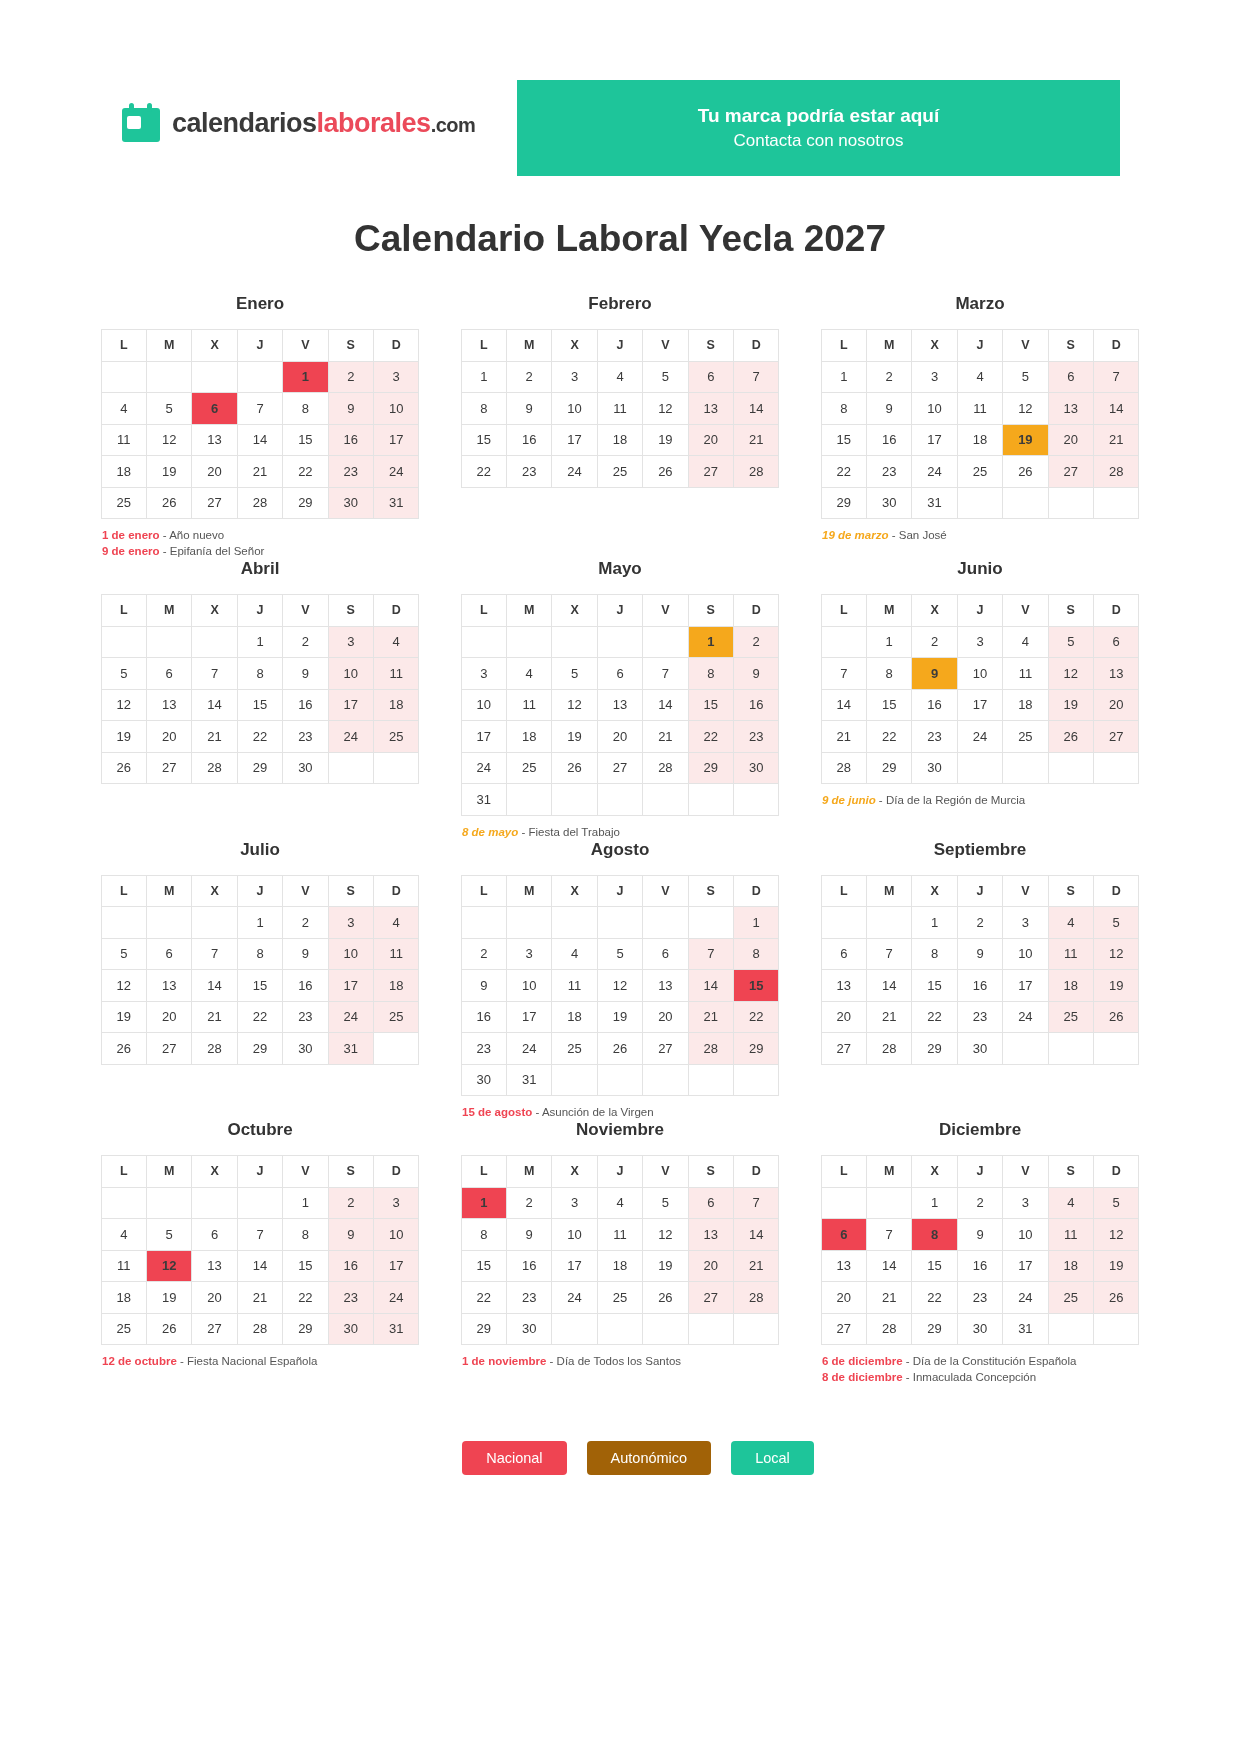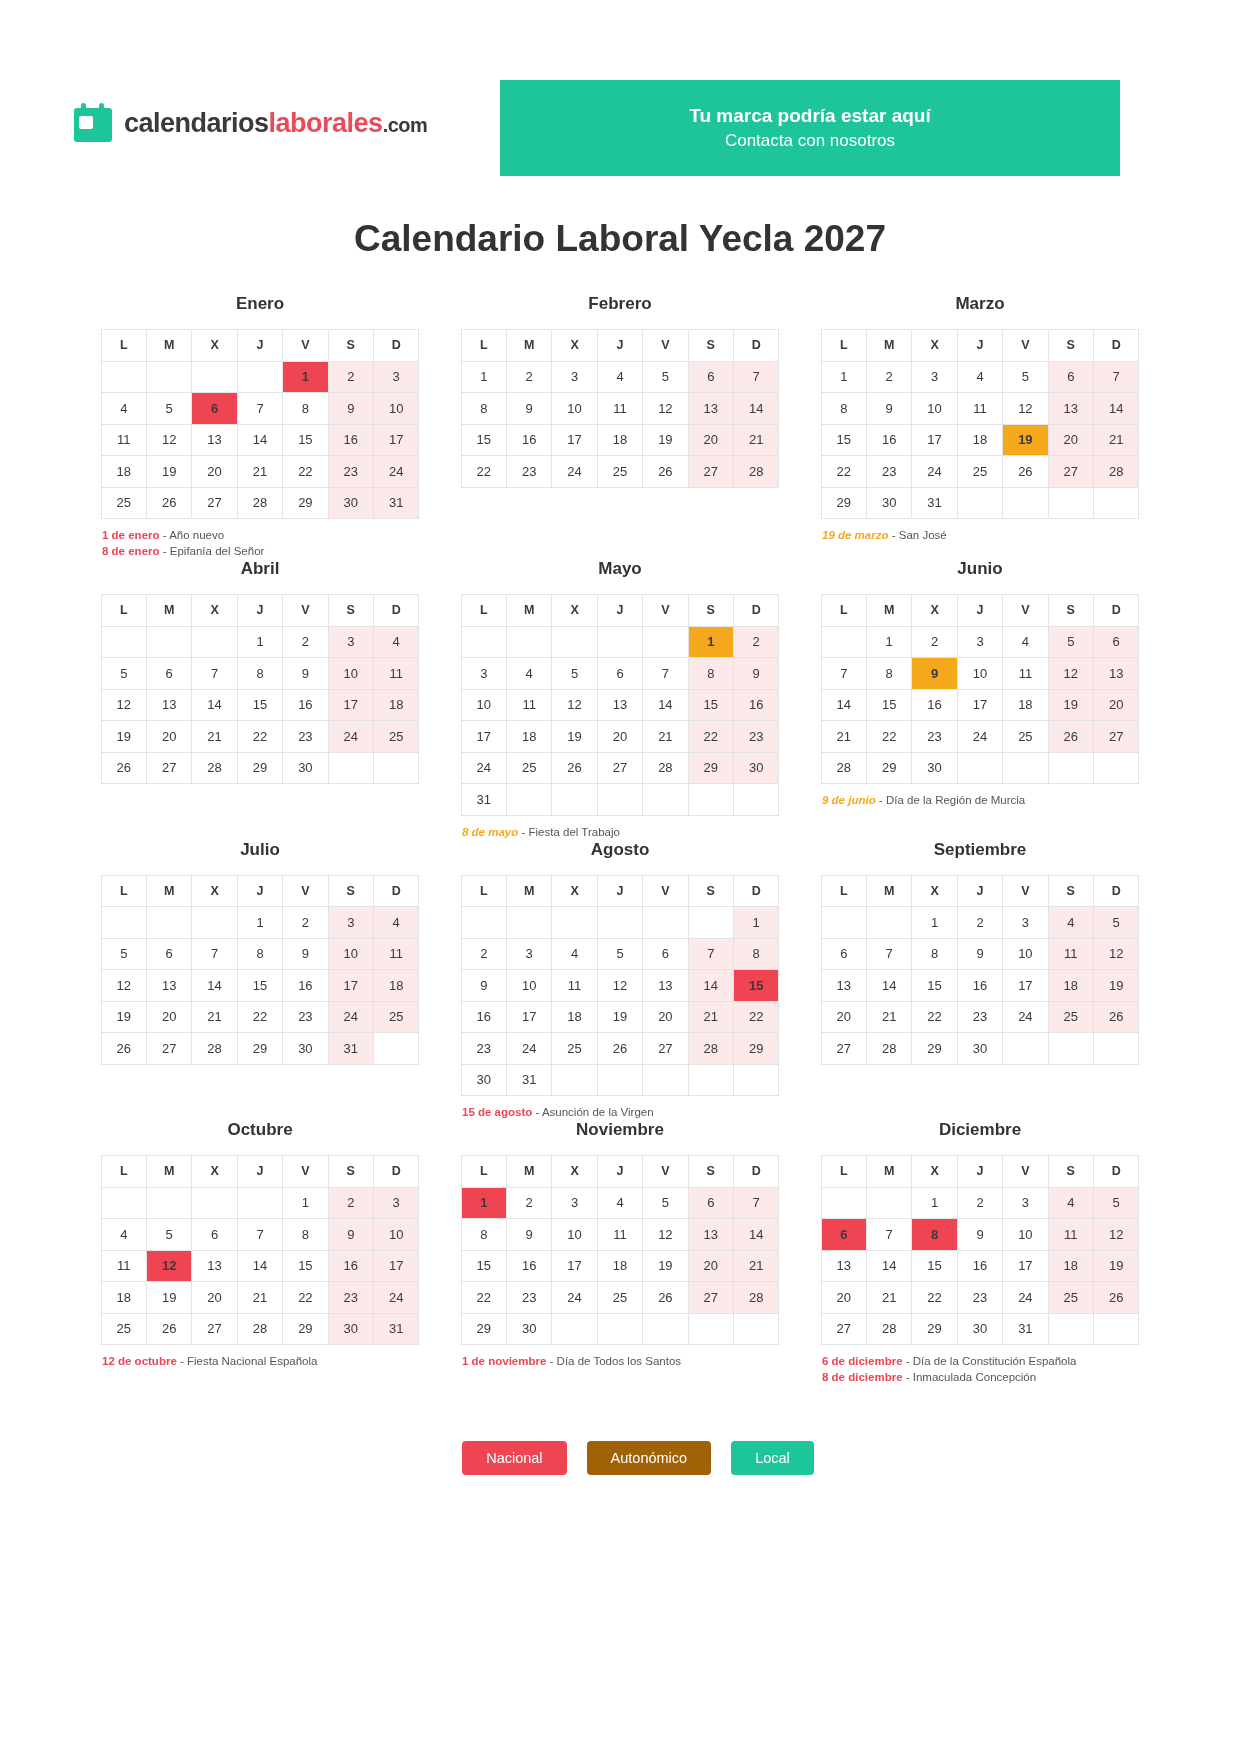--- a/index.html
+++ b/index.html
@@ -9,21 +9,21 @@
     background:#ffffff;
     font-family:"Liberation Sans", sans-serif;
     color:#333;
     position:relative;
   }
   .page { width:1240px; height:1754px; padding:0; position:relative; }
 
   
   .header {
     display:flex; align-items:flex-start;
-    padding:80px 120px 0 72px;
+    padding:80px 120px 0 120px;
     gap:8px;
   }
   .logo-wrap { display:flex; align-items:center; gap:10px; width:400px; padding-top:22px;}
   .logo-mark { width:42px; height:42px; position:relative; flex:none; }
   .logo-text { font-size:27px; font-weight:700; letter-spacing:-0.5px; }
   .logo-text .c1 { color:#3a3a3a; }
   .logo-text .c2 { color:#eb4a5a; }
   .logo-text .c3 { color:#3a3a3a; font-size:20px; }
 
   .banner {
@@ -188,21 +188,21 @@
               <td>27</td>
               <td>28</td>
               <td>29</td>
               <td class="weekend">30</td>
               <td class="weekend">31</td>
             </tr>
           </tbody>
         </table>
         <div class="notes">
           <div class="note"><span class="d-nacional">1 de enero</span><span> - </span><span>Año nuevo</span></div>
-          <div class="note"><span class="d-nacional">8 de enero</span><span> - </span><span>Epifanía del Señor</span></div>
+          <div class="note"><span class="d-nacional">9 de enero</span><span> - </span><span>Epifanía del Señor</span></div>
         </div>
       </div>
       <div class="month">
         <div class="month-name">Febrero</div>
         <table class="cal">
           <thead>
             <tr>
               <th>L</th>
               <th>M</th>
               <th>X</th>

